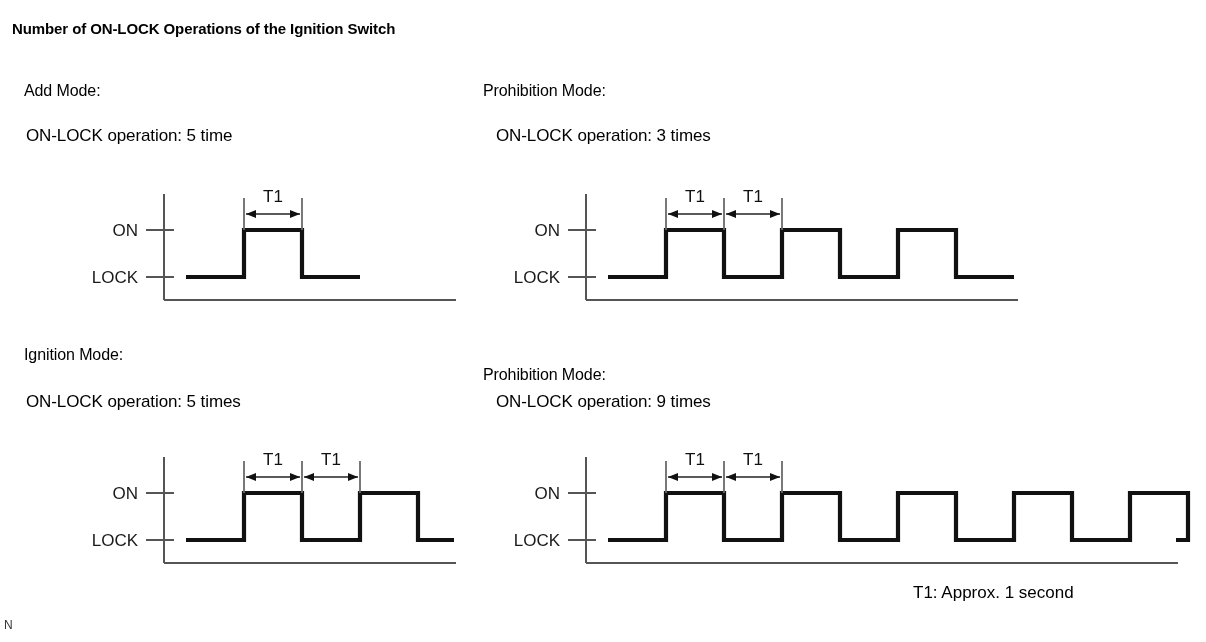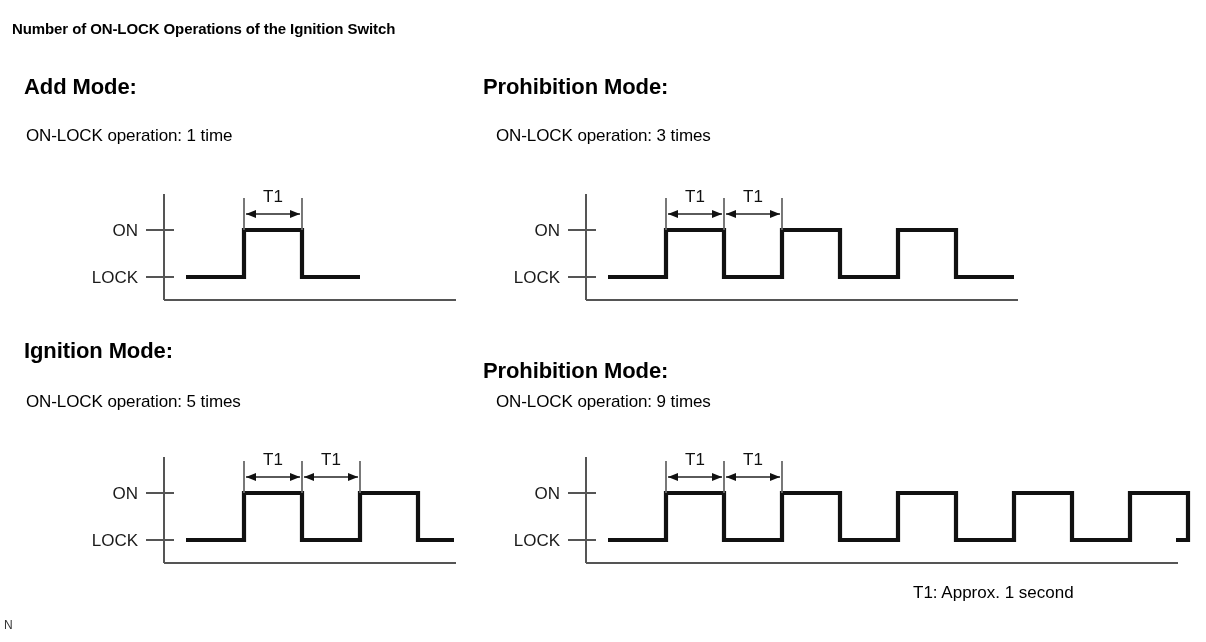--- a/index.html
+++ b/index.html
@@ -23,24 +23,25 @@
     font-weight: bold;
     letter-spacing: -0.1px;
     white-space: nowrap;
     margin-top: 12px;
   }
   .panel {
     position: absolute;
   }
   .panel-heading {
     position: absolute;
-    font-size: 22px;
-    font-weight: bold;
+    font-size: 16px;
+    font-weight: normal;
     white-space: nowrap;
     letter-spacing: -0.1px;
+    margin-top: 8px;
   }
   .panel-subtitle {
     position: absolute;
     font-size: 17px;
     font-weight: normal;
     white-space: nowrap;
     letter-spacing: -0.1px;
   }
   .wave-wrap {
     position: absolute;
@@ -100,21 +101,21 @@
   }
 </style>
 </head>
 <body>
 
 <div id="page-title">Number of ON-LOCK Operations of the Ignition Switch</div>
 
 <div id="panels-root">
     <div class="panel">
       <div class="panel-heading" style="left: 24px; top: 74px;">Add Mode:</div>
-      <div class="panel-subtitle" style="left: 26px; top: 126px;">ON-LOCK operation: 1 time</div>
+      <div class="panel-subtitle" style="left: 26px; top: 126px;">ON-LOCK operation: 5 time</div>
       <div class="wave-wrap" style="left: 60px; top: 180px;">
         <svg width="400" height="125" viewBox="0 0 400 125" class="wave-svg">
           <path d="M104 14 L104 120" class="axis-line"></path>
           <path d="M104 120 L396 120" class="axis-line"></path>
           <path d="M86 50 L114 50" class="tick-line"></path>
           <path d="M86 97 L114 97" class="tick-line"></path>
           <text x="78" y="56" text-anchor="end" class="axis-label">ON</text>
           <text x="78" y="103" text-anchor="end" class="axis-label">LOCK</text>
           <path d="M126 97 L184 97 L184 50 L242 50 L242 97 L300 97" class="signal-path"></path>
           <path d="M184 18 L184 50" class="ext-line"></path>

